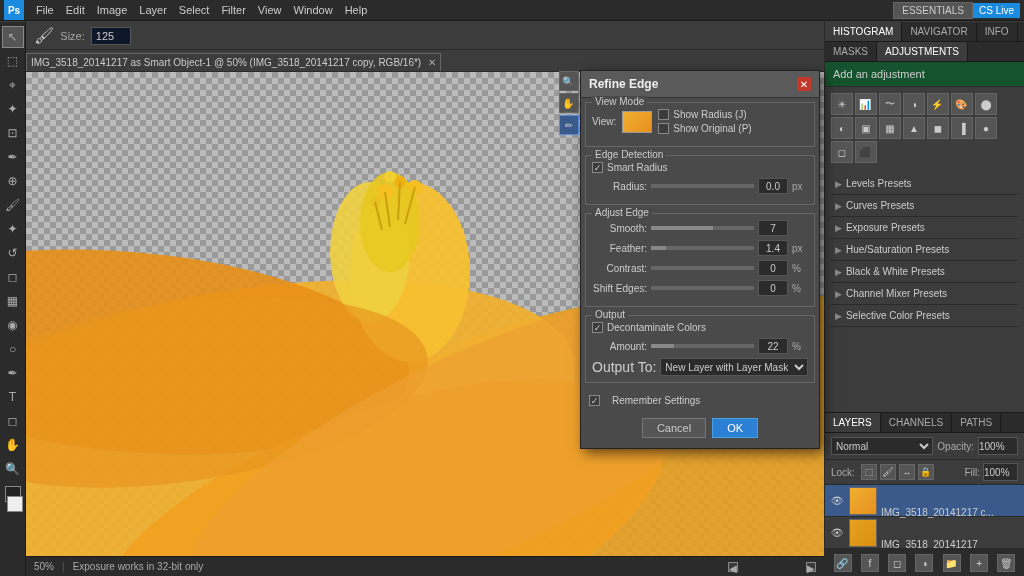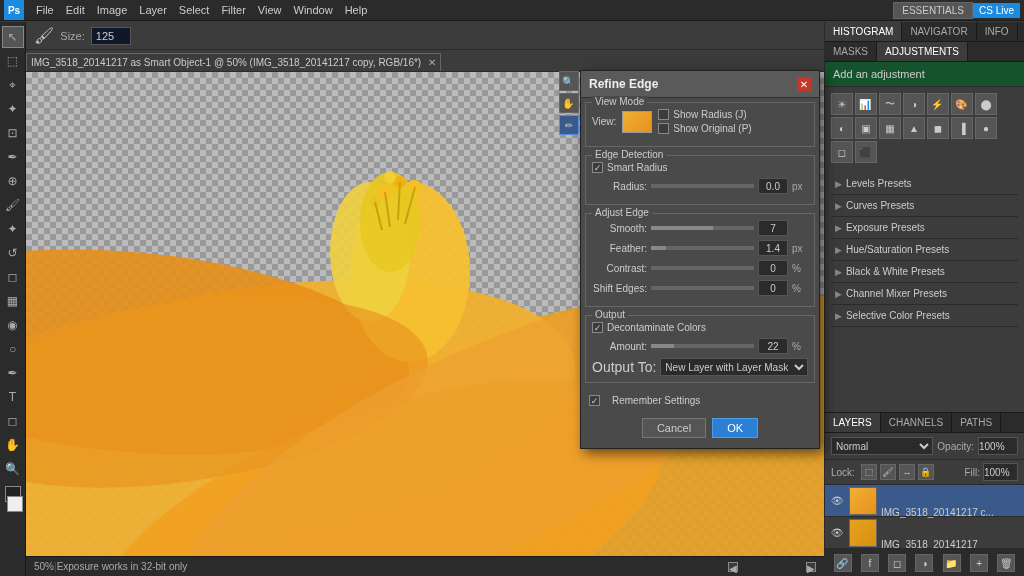--- a/index.html
+++ b/index.html
@@ -26,21 +26,21 @@
     
     #tab-bar { position: absolute; top: 50px; left: 26px; right: 200px; height: 22px; background: #3c3c3c; border-bottom: 1px solid #2a2a2a; display: flex; align-items: flex-end; }
     .tab { padding: 3px 4px; background: #555; border: 1px solid #666; border-bottom: none; color: #ccc; font-size: 10px; cursor: pointer; margin-right: 2px; }
     .tab.active { background: #3c3c3c; border-bottom-color: #3c3c3c; }
     .tab-close { margin-left: 4px; color: #aaa; font-size: 10px; }
 
     
     #canvas-area { position: absolute; top: 72px; left: 26px; right: 200px; bottom: 20px; background: #4a4a4a; overflow: hidden; }
 
     
-    #status-bar { position: absolute; bottom: 0; left: 26px; right: 200px; height: 20px; background: #2b2b2b; border-top: 1px solid #1a1a1a; display: flex; align-items: center; padding: 0 8px; gap: 0; font-size: 10px; color: #aaa; }
+    #status-bar { position: absolute; bottom: 0; left: 26px; right: 200px; height: 20px; background: #2b2b2b; border-top: 1px solid #1a1a1a; display: flex; align-items: center; padding: 0 8px; gap: 8px; font-size: 10px; color: #aaa; }
 
     
     #right-panel { position: absolute; top: 22px; right: 0; width: 200px; height: 554px; background: #3c3c3c; border-left: 1px solid #2a2a2a; display: flex; flex-direction: column; }
 
     
     .panel-tabs { display: flex; background: #2b2b2b; border-bottom: 1px solid #1a1a1a; }
     .panel-tab { padding: 4px 8px; font-size: 10px; color: #aaa; cursor: pointer; border-right: 1px solid #1a1a1a; }
     .panel-tab.active { background: #3c3c3c; color: #fff; }
 
     

